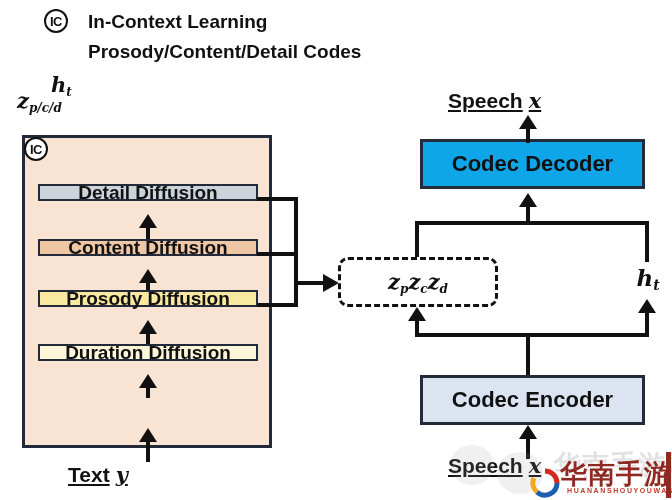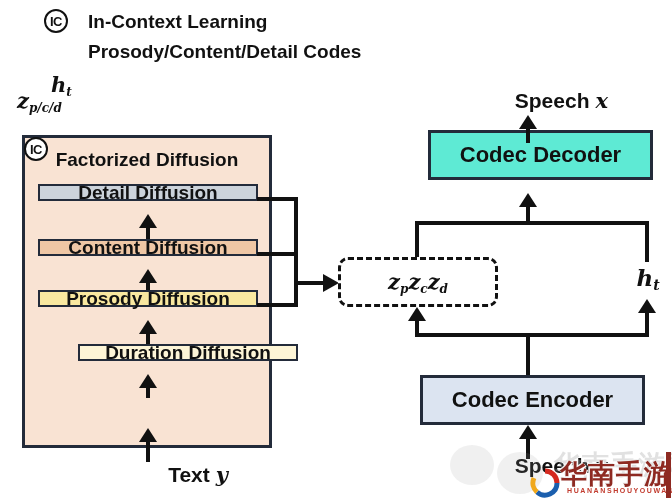--- a/index.html
+++ b/index.html
@@ -28,21 +28,21 @@
            border-bottom:14px solid #111;}
   .head-right{width:0;height:0;border-top:9px solid transparent;border-bottom:9px solid transparent;
               border-left:16px solid #111;}
   
   .codec-box{left:420px;width:225px;height:50px;box-sizing:border-box;border:3px solid #232b3a;
              display:flex;align-items:center;justify-content:center;font-weight:bold;font-size:22px;}
   .dashed-box{left:338px;top:257px;width:160px;height:50px;box-sizing:border-box;
               border:3px dashed #111;border-radius:10px;background:#fff;
               display:flex;align-items:center;justify-content:center;
               font-size:21px;}
-  .io-label{width:160px;text-align:right;font-weight:bold;font-size:21px;white-space:nowrap;}
+  .io-label{width:160px;text-align:left;font-weight:bold;font-size:21px;white-space:nowrap;text-decoration:underline;}
   .var{font-family:"DejaVu Serif","Liberation Serif",serif;font-style:italic;font-weight:bold;margin-left:6px;}
   
   .wm-ghost{left:554px;top:447px;font-weight:bold;font-size:27px;color:#aaa;opacity:.35;
             letter-spacing:1px;white-space:nowrap;}
   .wm-text{left:560px;top:456px;font-weight:bold;font-size:27px;color:#8e2a22;
            letter-spacing:1px;white-space:nowrap;text-shadow:1px 1px 0 #fff,-1px -1px 0 #eee;}
   .wm-sub{left:567px;top:487px;font-size:7px;font-weight:bold;color:#c23b2e;letter-spacing:1.6px;white-space:nowrap;}
   .wm-bar{left:666px;top:452px;width:5px;height:46px;background:#8e2a22;}
   .wm-blob{border-radius:50%;background:#9a9a9a;opacity:.15;}
 </style>
@@ -58,26 +58,25 @@
     <span>z</span><span class="msub">p/c/d</span>
   </div>
   <div class="abs legend-label" style="left:88px;top:41px;">Prosody/Content/Detail Codes</div>
 
   <div class="abs mathsym" style="left:51px;top:72px;font-size:21px;">
     <span>h</span><span class="msub">t</span>
   </div>
 
   <div class="abs container-box" style="background-color: rgb(249, 227, 211);"></div>
   <div class="abs ic-circle badge">IC</div>
-  <div class="abs fd-title">Factorized Diffusion</div>
 
   <div class="abs block" style="top: 184px; background-color: rgb(204, 211, 219);">Detail Diffusion</div>
   <div class="abs block" style="top: 239px; background-color: rgb(239, 199, 165);">Content Diffusion</div>
   <div class="abs block" style="top: 290px; background-color: rgb(249, 232, 160);">Prosody Diffusion</div>
-  <div class="abs block" style="top: 344px; background-color: rgb(253, 245, 215); margin-left: 40px;">Duration Diffusion</div>
+  <div class="abs block" style="top: 344px; background-color: rgb(253, 245, 215);">Duration Diffusion</div>
 
   <div class="abs head-up" style="left:139px;top:214px;"></div>
   <div class="abs vline" style="left:146px;top:226px;height:13px;"></div>
   <div class="abs head-up" style="left:139px;top:269px;"></div>
   <div class="abs vline" style="left:146px;top:281px;height:9px;"></div>
   <div class="abs head-up" style="left:139px;top:320px;"></div>
   <div class="abs vline" style="left:146px;top:332px;height:12px;"></div>
   <div class="abs head-up" style="left:139px;top:374px;"></div>
   <div class="abs vline" style="left:146px;top:386px;height:12px;"></div>
 
@@ -111,21 +110,21 @@
   <div class="abs dashed-box mathsym">
     <span><span>z</span><span class="msub">p</span></span>
     <span><span>z</span><span class="msub">c</span></span>
     <span><span>z</span><span class="msub">d</span></span>
   </div>
 
   <div class="abs mathsym" style="left:633px;top:264px;font-size:23px;width:30px;text-align:center;">
     <span>h</span><span class="msub" style="font-size:14px;">t</span>
   </div>
 
-  <div class="abs codec-box" style="top: 130px; background-color: #5eead4; margin-left: 8px;">Codec Decoder</div>
+  <div class="abs codec-box" style="top: 139px; background-color: #0ea5e9;">Codec Decoder</div>
   <div class="abs codec-box" style="top: 375px; background-color: rgb(220, 228, 241);">Codec Encoder</div>
 
   <div class="abs head-up" style="left:519px;top:115px;"></div>
   <div class="abs vline" style="left:526px;top:128px;height:15px;"></div>
   <div class="abs io-label" style="left:448px;top:88px;">
     <span>Speech</span><span class="var">x</span>
   </div>
 
   <div class="abs head-up" style="left:519px;top:425px;"></div>
   <div class="abs vline" style="left:526px;top:438px;height:21px;"></div>

